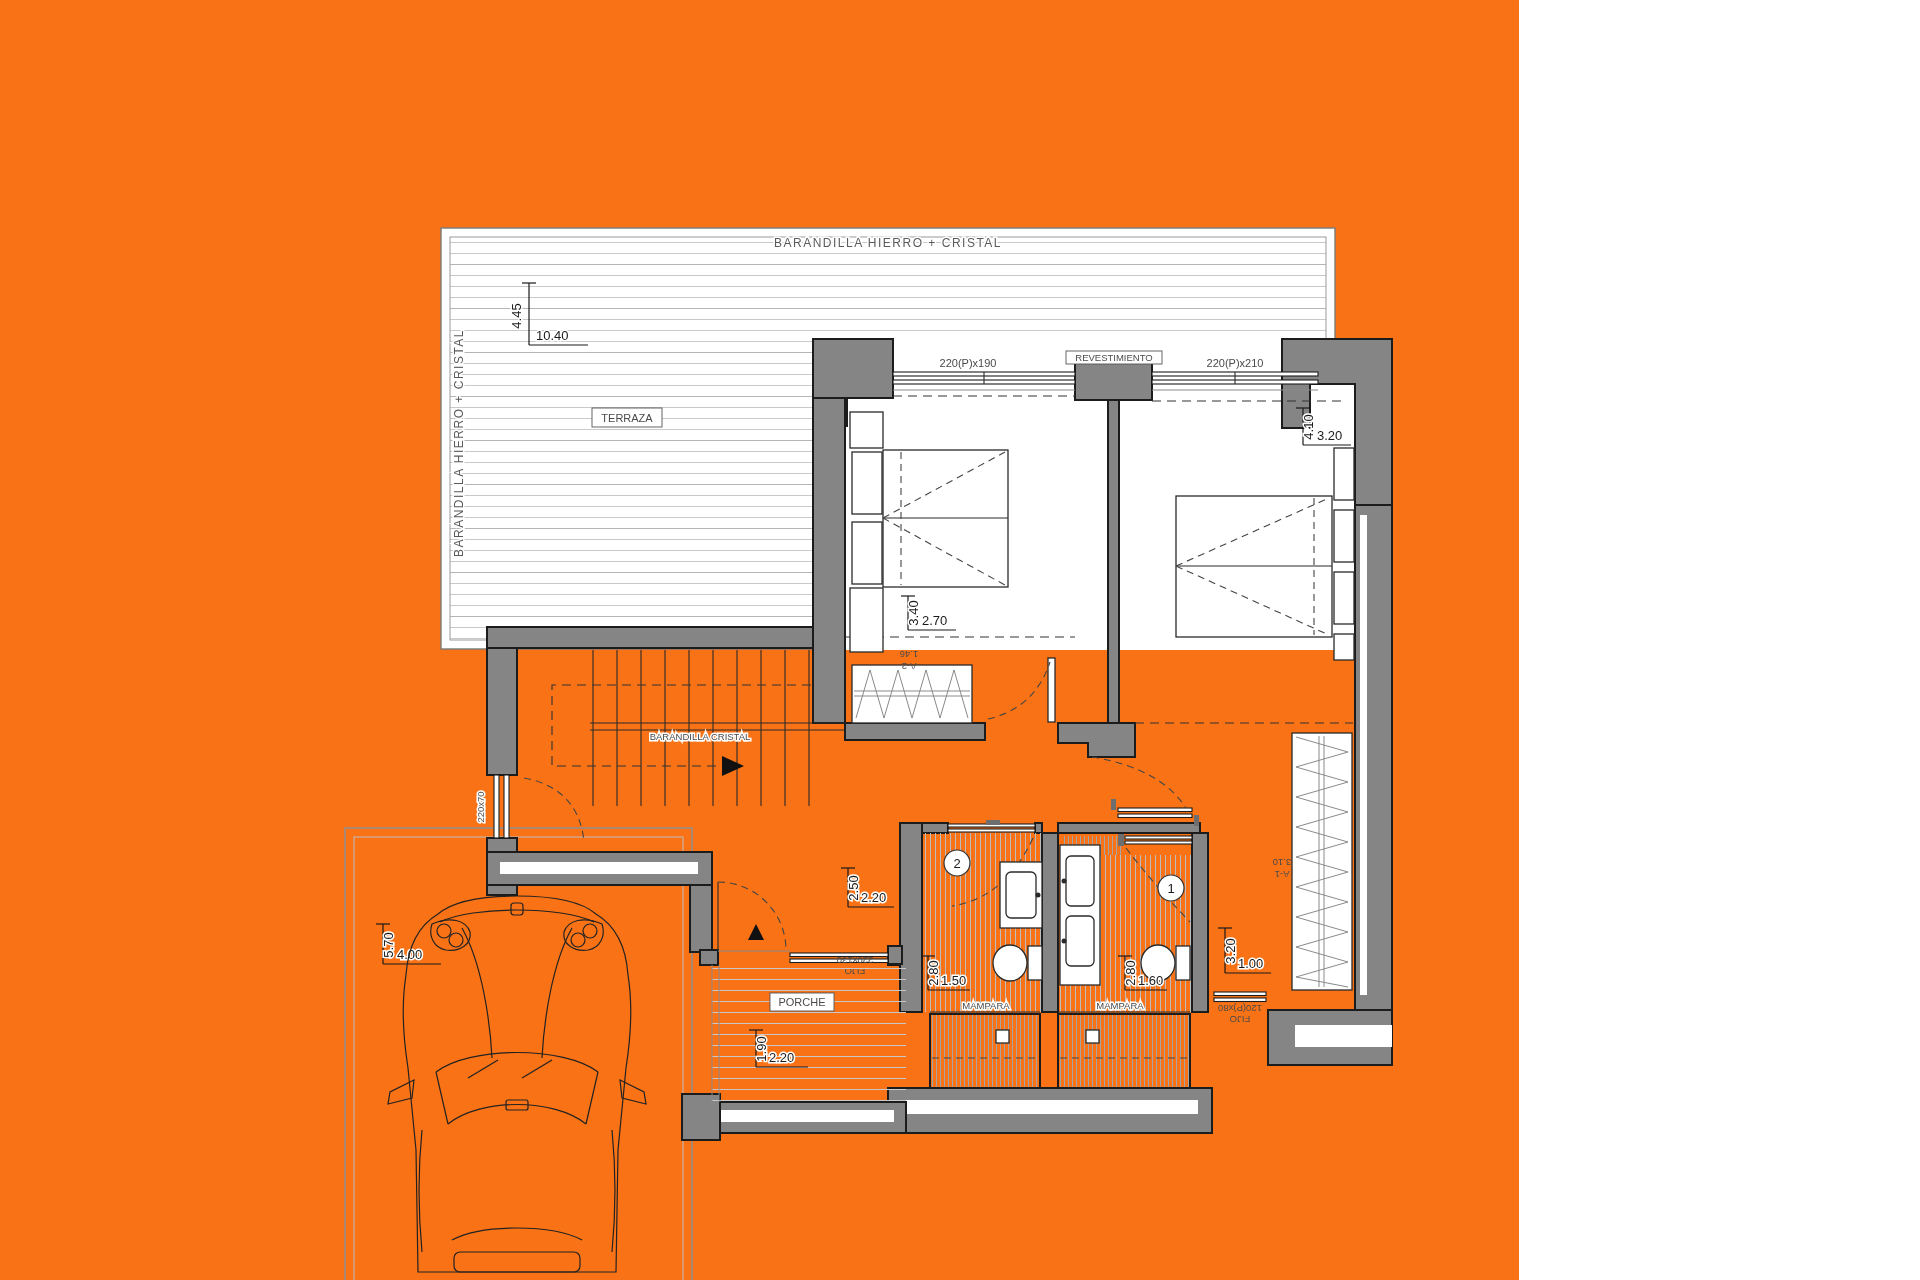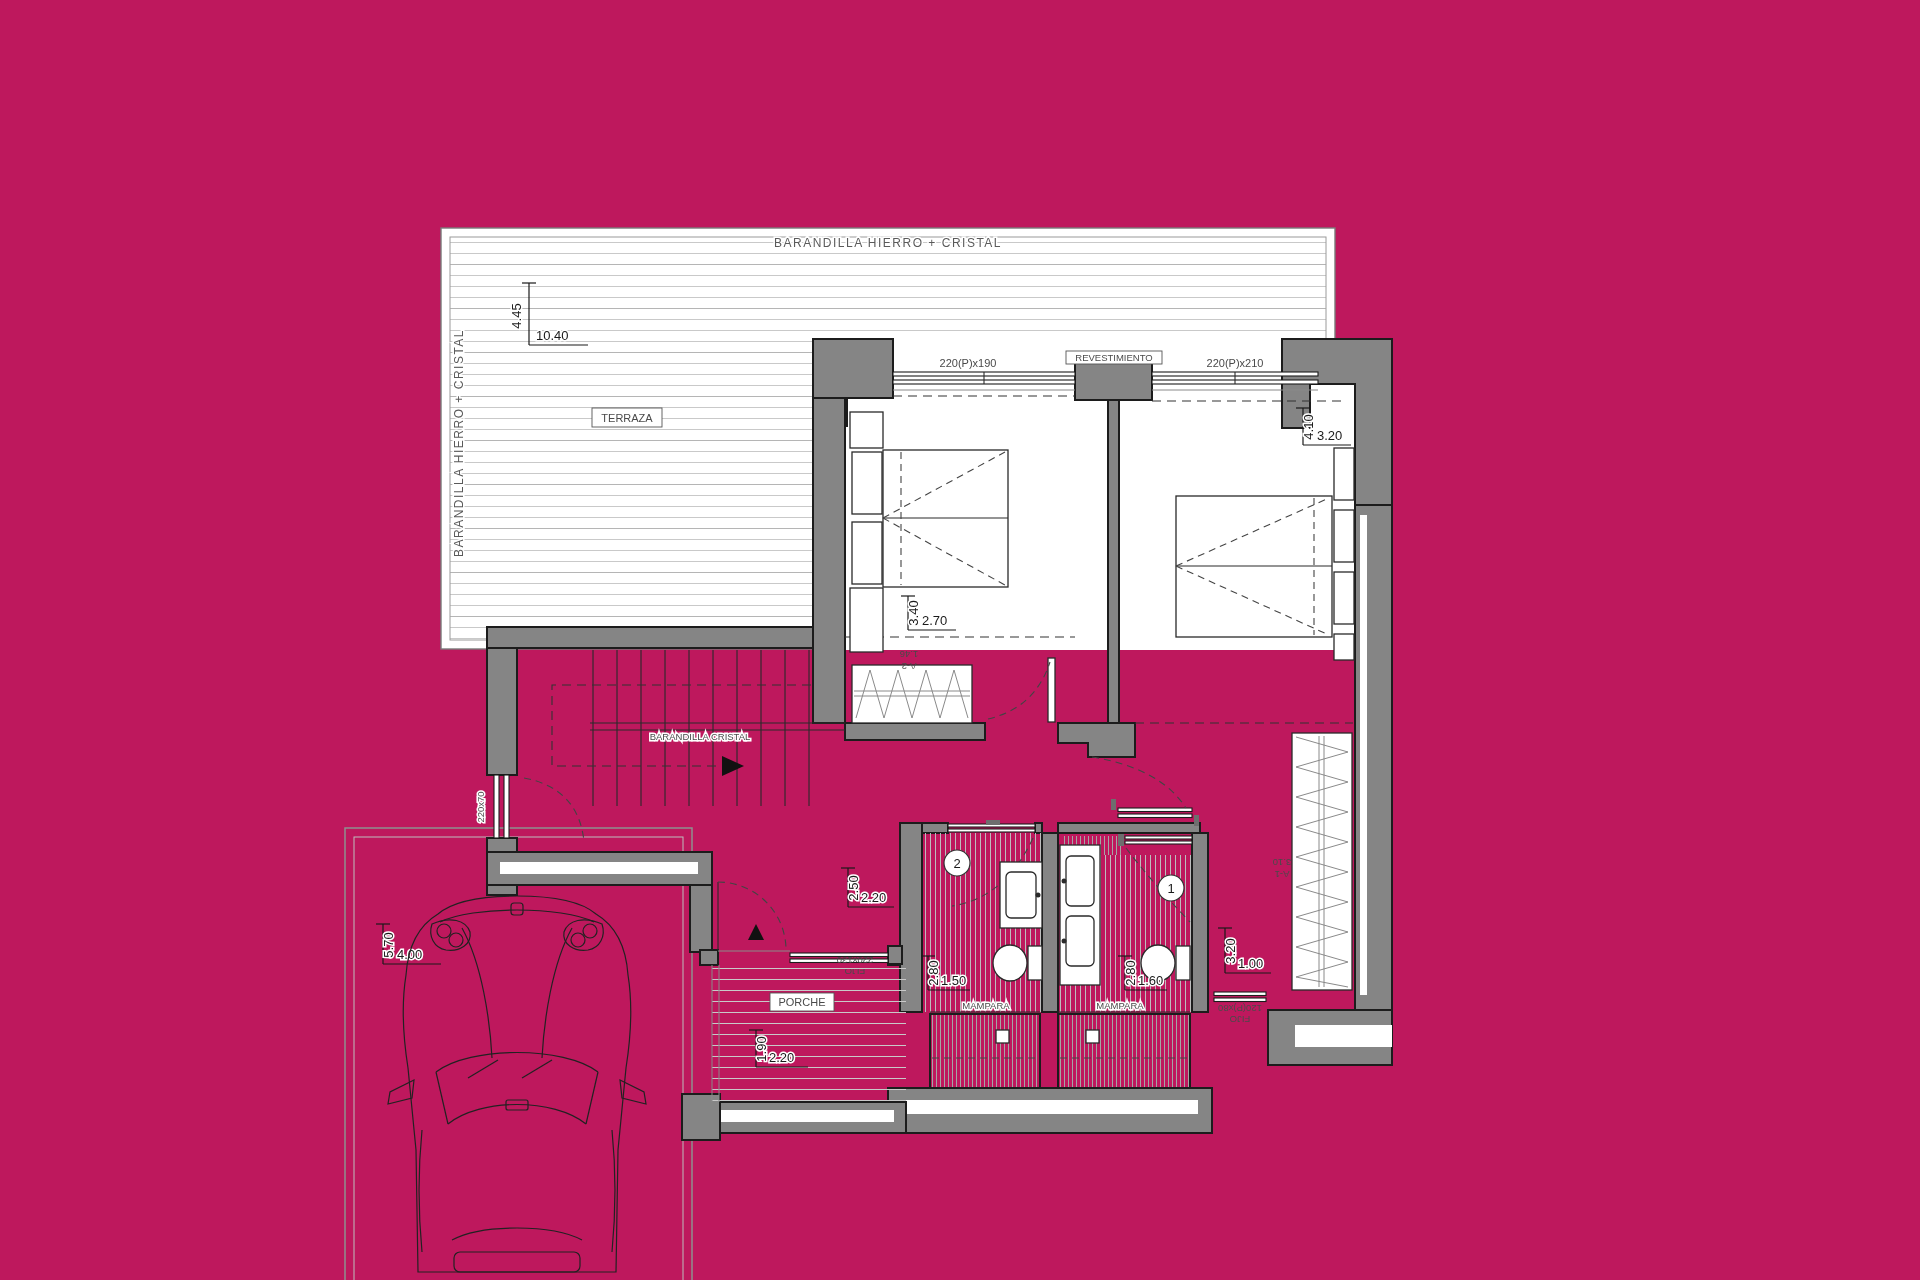--- a/index.html
+++ b/index.html
@@ -1,16 +1,16 @@
 <!DOCTYPE html>
 <html><head>
 <meta charset="utf-8">
 <style>
   html,body{margin:0;padding:0;background:#ffffff;}
-  .page{width:1920px;height:1280px;position:relative;background:#be185d;overflow:hidden;}
+  .page{width:1519px;height:1280px;position:relative;background:#f97316;overflow:hidden;}
   svg{display:block;}
   text{font-family:"Liberation Sans","DejaVu Sans",sans-serif;}
   .lbl{fill:#4a4a4a;font-size:11px;}
   .lblsm{fill:#4a4a4a;font-size:9.5px;}
   .dim{fill:#1a1a1a;font-size:13px;}
   .rail{fill:#5a5a5a;font-size:12px;letter-spacing:1.5px;}
   .wall{fill:#858585;stroke:#1c1c1c;stroke-width:2;}
   .thin{stroke:#2a2a2a;stroke-width:1.1;fill:none;}
   .thinner{stroke:#8a8a8a;stroke-width:1;fill:none;}
   .furn{fill:#ffffff;stroke:#2a2a2a;stroke-width:1.3;}

